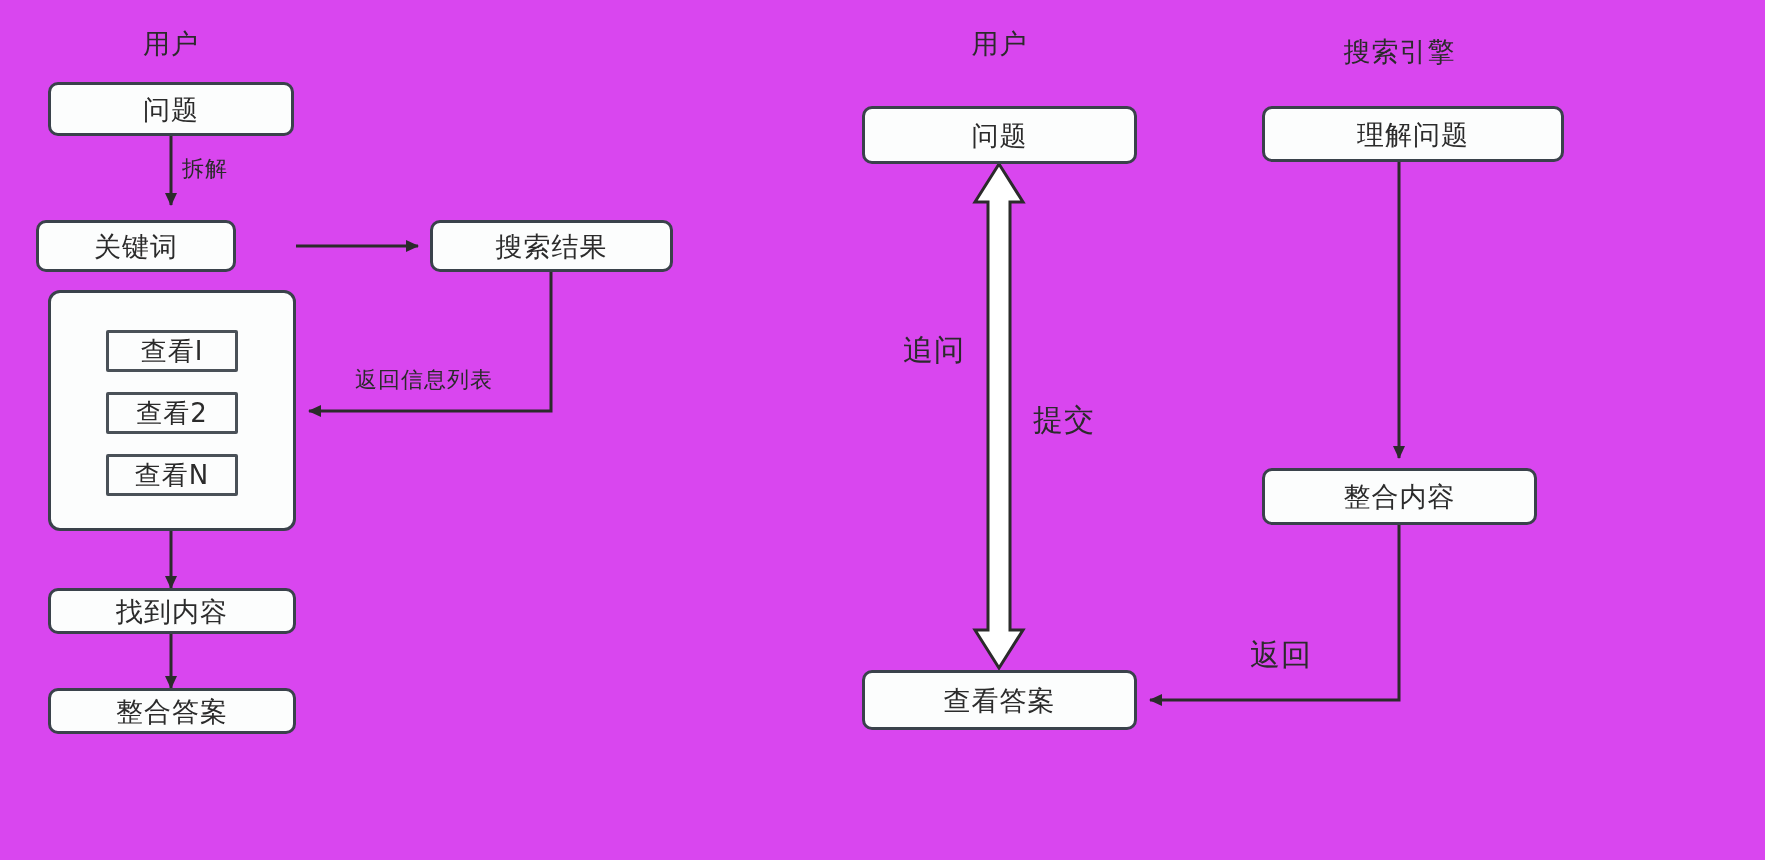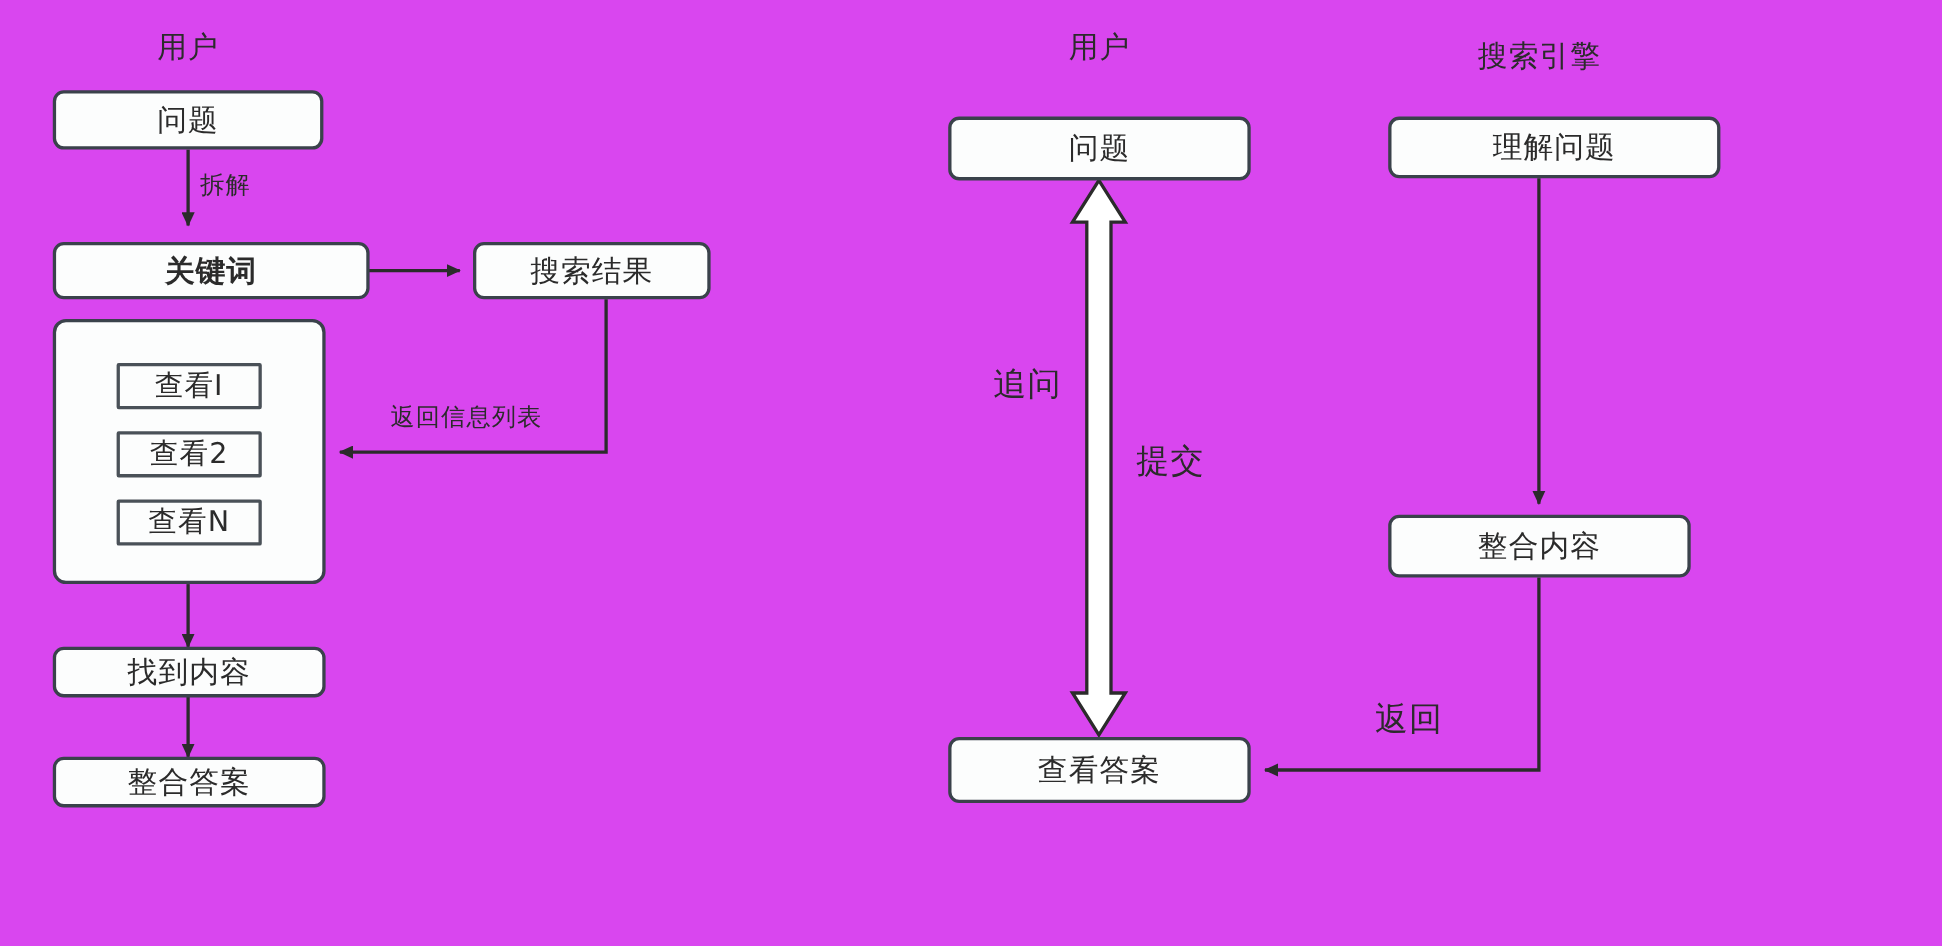--- a/index.html
+++ b/index.html
@@ -131,23 +131,23 @@
       <path d="M1399,525 L1399,700 L1150,700" stroke="#2b2b2b" stroke-width="3" fill="none" marker-end="url(#arrowSolid)"></path>
     </g>
   </svg>
 
   <div class="lane-label" style="left:48px; top:30px; width:246px;">用户</div>
 
   <div class="node-box" style="left:48px; top:82px; width:246px; height:54px;">问题</div>
 
   <div class="edge-label small" style="left:182px; top:158px;">拆解</div>
 
-  <div class="node-box" style="left:48px; top:220px; width:288px; height:52px;font-weight:bold;">关键词</div>
+  <div class="node-box" style="left:36px; top:220px; width:200px; height:52px;">关键词</div>
 
-  <div class="node-box" style="left:430px; top:220px; width:216px; height:52px;">搜索结果</div>
+  <div class="node-box" style="left:430px; top:220px; width:243px; height:52px;">搜索结果</div>
 
   <div class="edge-label small" style="left:355px; top:369px;">返回信息列表</div>
 
   <div class="group-box" style="left:48px; top:290px; width:248px; height:241px;"></div>
 
   <div class="node-box sharp" style="left:106px; top:330px; width:132px; height:42px;">查看I</div>
 
   <div class="node-box sharp" style="left:106px; top:392px; width:132px; height:42px;">查看2</div>
 
   <div class="node-box sharp" style="left:106px; top:454px; width:132px; height:42px;">查看N</div>

